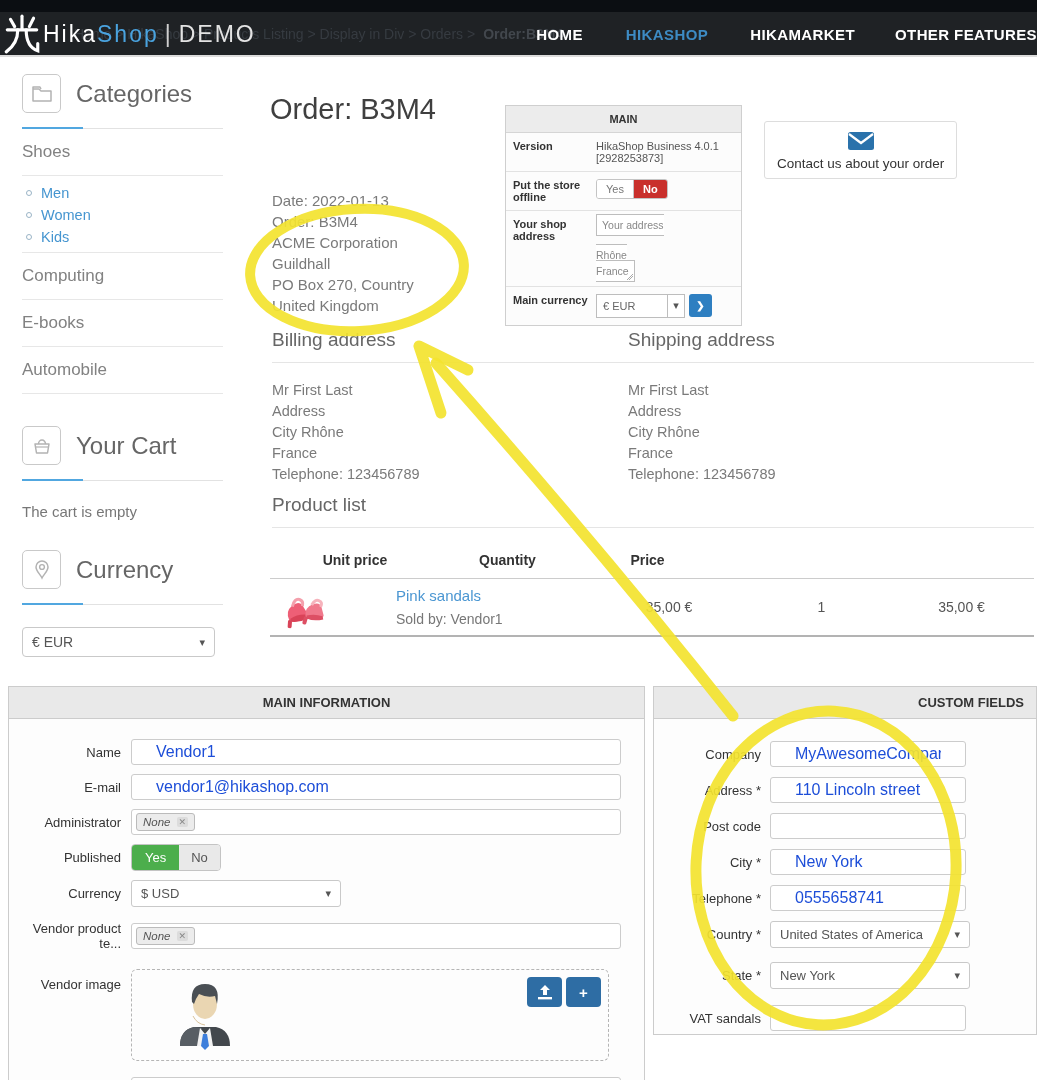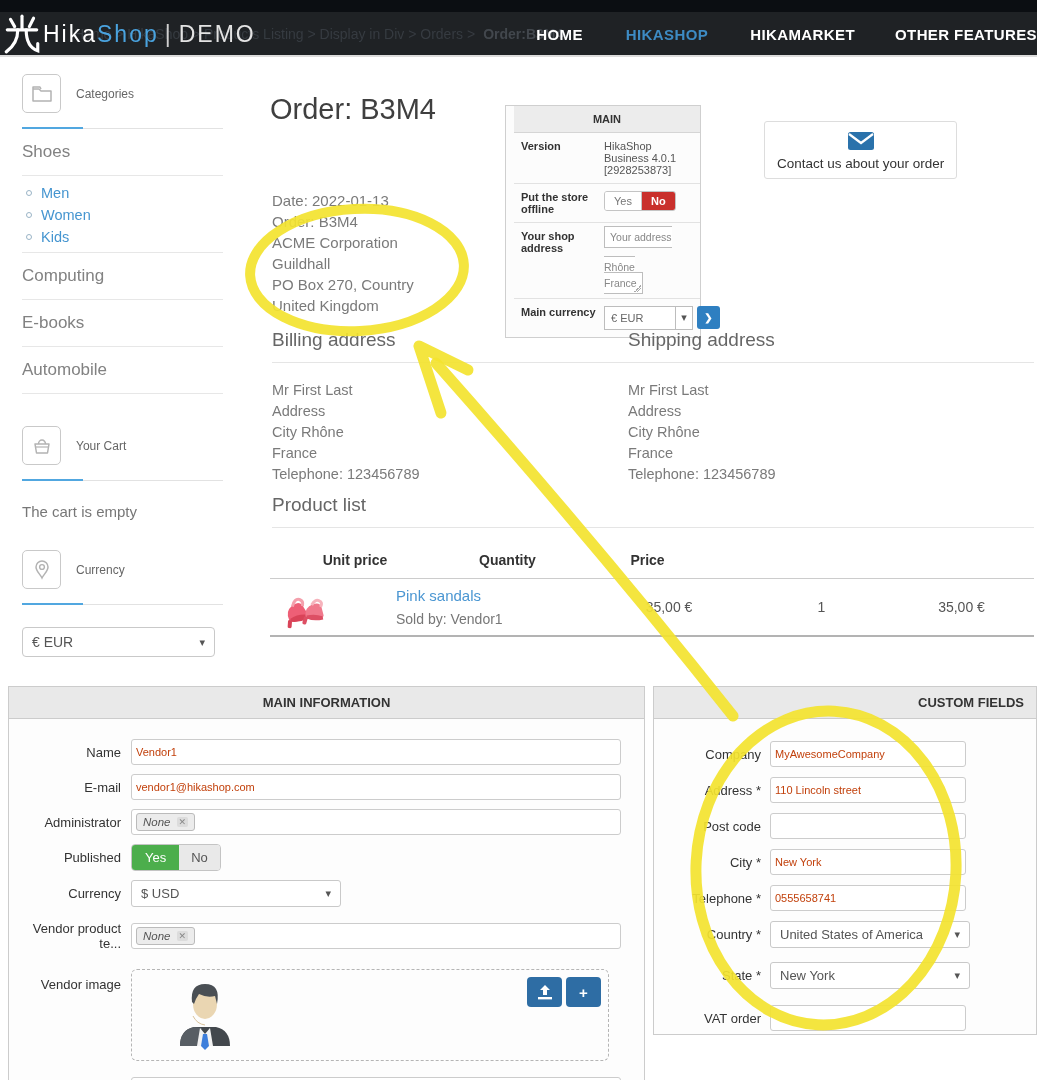--- a/index.html
+++ b/index.html
@@ -21,38 +21,38 @@
   .navmenu{position:absolute;right:0;top:0;height:45px;display:flex;align-items:center;}
   .navmenu .item{font-size:15px;font-weight:bold;color:#fff;letter-spacing:.4px;white-space:nowrap;}
   .navmenu .item.active{color:#3d8bc4;}
   .nm-home{margin-right:43px;} .nm-hika{margin-right:42px;} .nm-market{margin-right:40px;} .nm-other{margin-right:0px;}
 
   
   .sidebar{position:absolute;left:22px;top:74px;width:201px;}
   .side-head{display:flex;align-items:center;gap:15px;padding-bottom:15px;border-bottom:1px solid #e2e2e2;position:relative;}
   .side-head::after{content:'';position:absolute;left:0;bottom:-1px;width:61px;height:2px;background:#51a7e0;}
   .icon-box{width:39px;height:39px;border:1px solid #c9c9c9;border-radius:5px;display:flex;align-items:center;justify-content:center;flex:0 0 auto;}
-  .side-title{font-size:12px;color:#666;}
+  .side-title{font-size:24px;color:#666;}
   .cat-group{font-size:17px;color:#828282;padding:13px 0;border-bottom:1px solid #e7e7e7;}
   .cat-sub{list-style:none;margin:6px 0 4px;padding:0 0 0 4px;}
   .cat-sub li{display:flex;align-items:center;gap:9px;padding:3px 0;}
   .ring{width:6px;height:6px;border:1px solid #9ab4c6;border-radius:50%;flex:0 0 auto;}
   a.sublink{color:#4595d0;font-size:14.5px;text-decoration:none;}
   .cart-empty{font-size:15px;color:#777;margin-top:22px;}
   .side-gap1{margin-top:32px;} .side-gap2{margin-top:30px;}
   .select{border:1px solid #c9c9c9;border-radius:4px;background:#fff;display:flex;align-items:center;
           justify-content:space-between;padding:0 9px;color:#555;}
   .side-select{width:193px;height:30px;margin-top:22px;font-size:14px;}
   .caret{font-size:11px;color:#555;line-height:1;}
 
   
   .order-title{position:absolute;left:270px;top:74px;font-size:29px;color:#3f3f3f;font-weight:400;}
 
   
-  .main-panel{position:absolute;left:505px;top:105px;width:196px;background:#fcfcfc;border:1px solid #cfcfcf;font-size:11px;padding-left:8px;}
+  .main-panel{position:absolute;left:505px;top:105px;width:237px;background:#fcfcfc;border:1px solid #cfcfcf;font-size:11px;}
   .main-panel-head{background:#ececec;border-bottom:1px solid #d5d5d5;text-align:center;font-weight:bold;color:#333;padding:7px 0;}
   .mp-row{display:flex;border-bottom:1px solid #e2e2e2;}
   .mp-row:last-child{border-bottom:none;}
   .mp-label{width:88px;flex:0 0 auto;font-weight:bold;color:#333;padding:7px 4px 7px 7px;}
   .mp-val{flex:1;padding:7px 4px 7px 2px;color:#555;}
   .mini-toggle{display:inline-flex;border-radius:3px;overflow:hidden;border:1px solid #c4c4c4;}
   .mini-toggle .t-yes{background:#fff;color:#777;padding:3px 9px;border-right:1px solid #c4c4c4;}
   .mini-toggle .t-no{background:#c9302c;color:#fff;font-weight:bold;padding:3px 9px;}
   .mp-textarea{width:88px;height:66px;border:1px solid #bdbdbd;background:#fff;font-size:10.5px;color:#888;
                padding:4px 5px;white-space:pre-line;position:relative;overflow:hidden;line-height:1.45;}
@@ -102,22 +102,22 @@
   .panel{position:absolute;background:#fdfdfd;border:1px solid #ccc;}
   .panel-head{background:#e9e9e9;border-bottom:1px solid #ccc;font-weight:bold;font-size:13px;color:#333;padding:8px 12px;}
   .panel-main-info{left:8px;top:686px;width:637px;height:400px;}
   .panel-custom{left:653px;top:686px;width:384px;height:349px;}
   .panel-head.center{text-align:center;}
   .panel-head.right{text-align:right;}
   .form-body{padding:20px 14px 0 0;}
   .frow{display:flex;align-items:center;margin-bottom:9px;}
   .frow.top{align-items:flex-start;margin-top:18px;}
   .flabel{width:122px;flex:0 0 auto;text-align:right;padding-right:10px;font-size:13px;color:#333;}
-  input.txt{height:26px;border:1px solid #ccc;border-radius:3px;background:#fff;font-size:11px;color:#c2410c;
-            padding:0 4px;font-family:"Liberation Sans",sans-serif;}
+  input.txt{height:26px;border:1px solid #ccc;border-radius:3px;background:#fff;font-size:16px;color:#1d4ed8;
+            padding:0 24px;font-family:"Liberation Sans",sans-serif;}
   .w-big{width:490px;} .w-cf{width:196px;}
   .chip-box{width:490px;height:26px;border:1px solid #ccc;border-radius:3px;background:#fff;display:flex;align-items:center;padding:0 4px;}
   .chip{background:#ececec;border:1px solid #bbb;border-radius:3px;font-size:11.5px;color:#555;font-style:italic;
         display:inline-flex;align-items:center;gap:6px;padding:2px 6px;}
   .chip .x{font-style:normal;font-size:9px;color:#888;background:#dcdcdc;border-radius:2px;padding:0 2px;}
   .toggle{display:inline-flex;border-radius:4px;overflow:hidden;border:1px solid #c4c4c4;font-size:13px;}
   .toggle .yes{background:#4cae4c;color:#fff;padding:5px 13px;}
   .toggle .no{background:#e9e9e9;color:#555;padding:5px 12px;}
   .img-drop{width:478px;height:92px;border:1px dashed #b5b5b5;border-radius:6px;position:relative;}
   .img-btns{position:absolute;top:7px;right:7px;display:flex;gap:4px;}
@@ -447,21 +447,21 @@
         </span>
       </div>
       <div class="cf-row mt6">
         <span class="cf-label">State *</span>
         <span class="select cf-select">
           <span>New York</span>
           <span class="caret">▾</span>
         </span>
       </div>
       <div class="cf-row mt10">
-        <span class="cf-label">VAT order</span>
+        <span class="cf-label">VAT sandals</span>
         <input class="txt w-cf" value="" style="">
       </div>
     </div>
   </div>
 
   <svg class="annot" viewBox="0 0 1037 1080">
     <g fill="none" stroke="#f3e32f" stroke-opacity="0.92" stroke-linecap="round">
       <ellipse cx="357" cy="270" rx="107" ry="61" stroke-width="10" transform="rotate(-3 357 270)"></ellipse>
       <path d="M 733 716 Q 600 548 436 363" stroke-width="11"></path>
       <path d="M 468 370 L 419 346 L 441 413" stroke-width="11" stroke-linejoin="round"></path>

